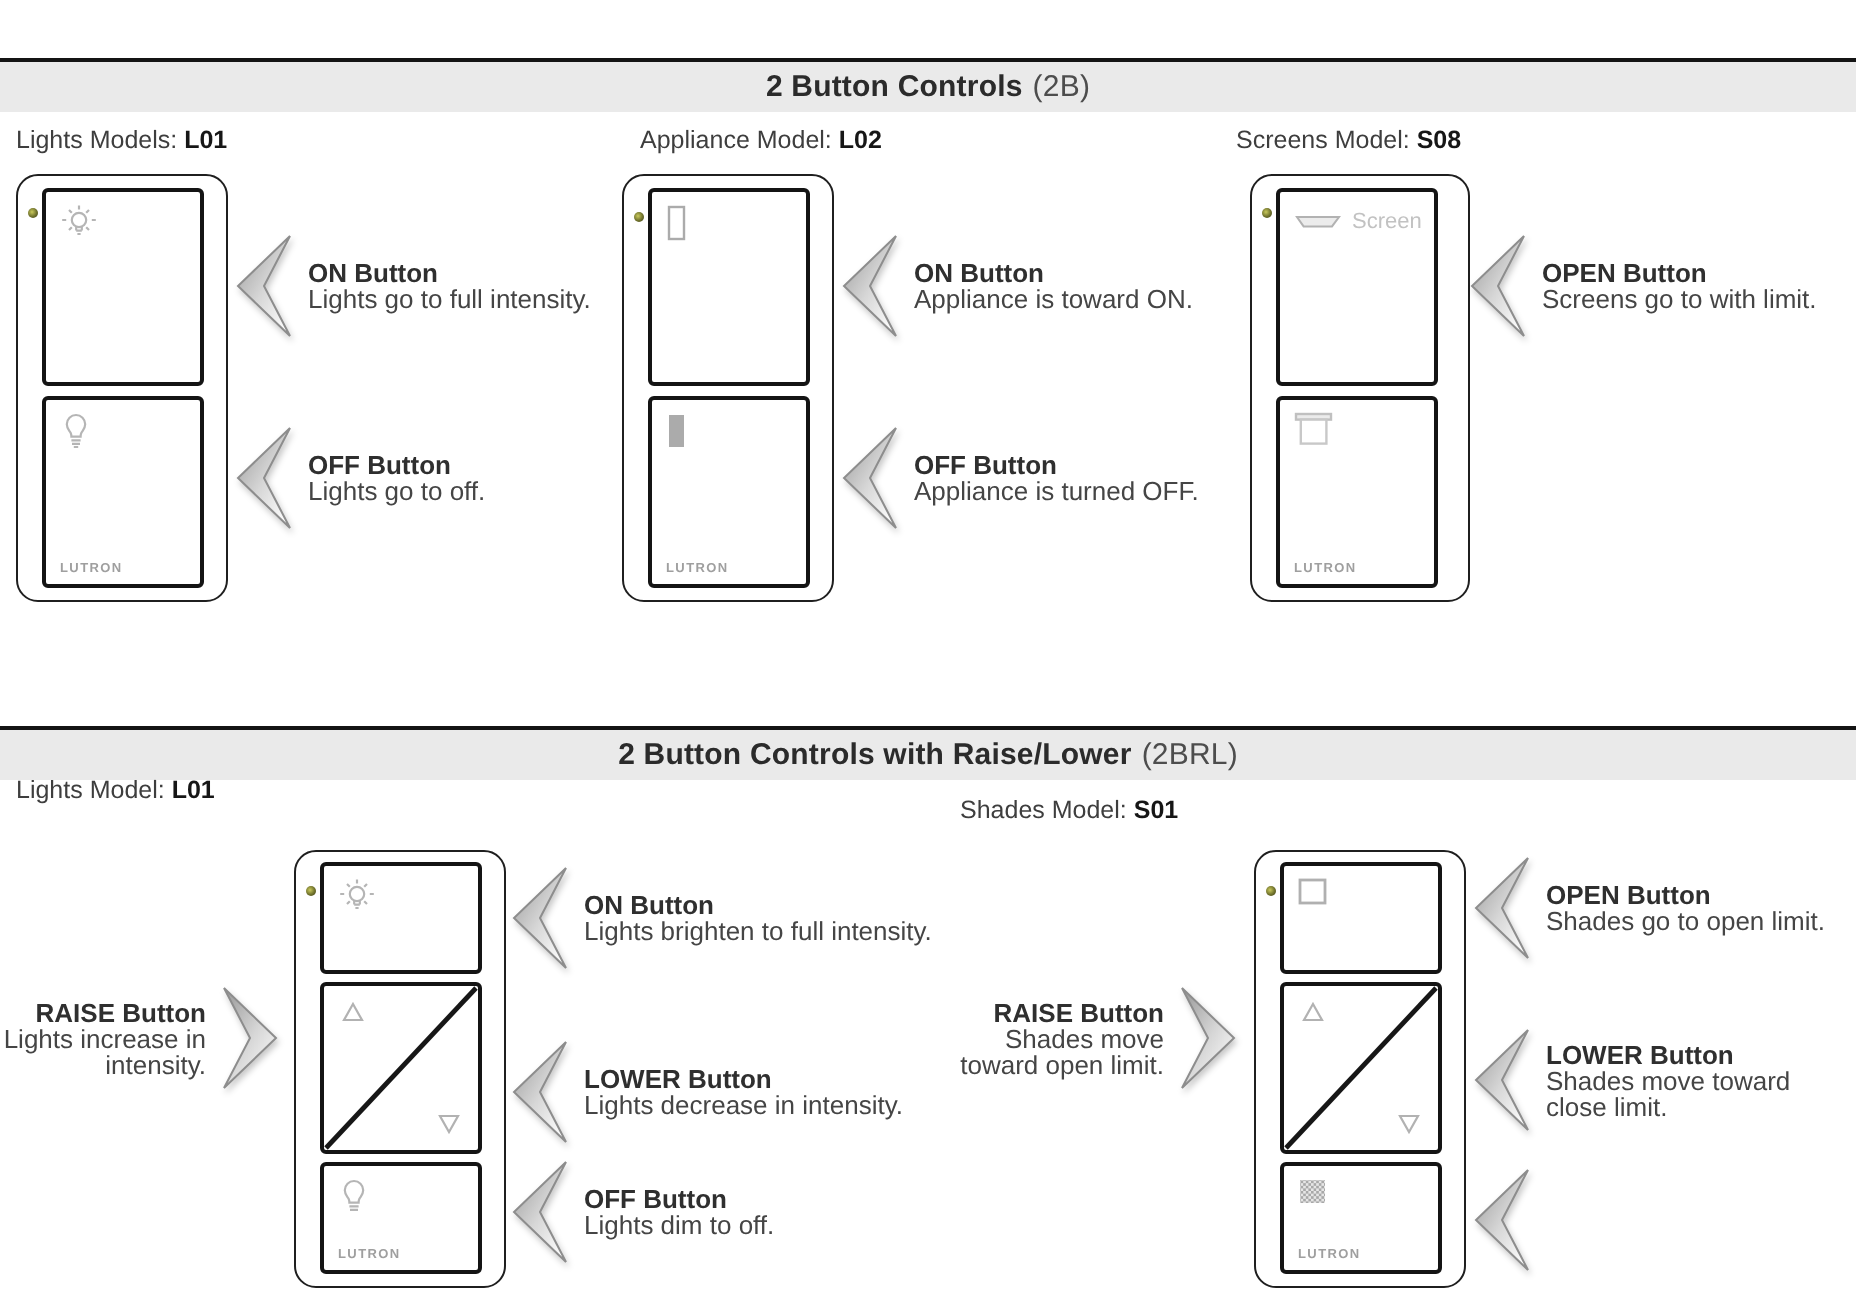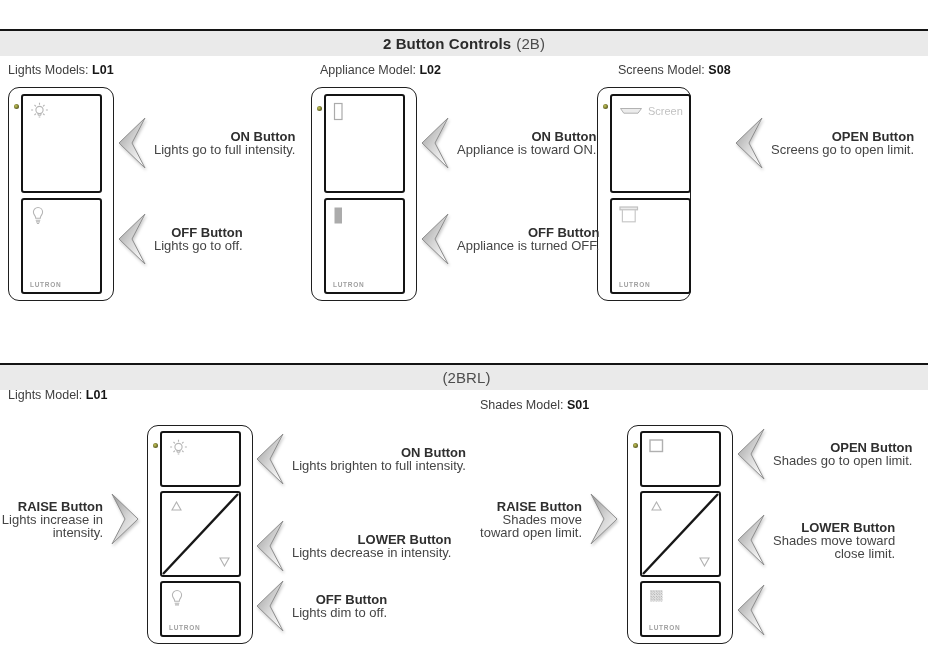--- a/index.html
+++ b/index.html
@@ -36,21 +36,21 @@
     letter-spacing:0.7px; color:#9f9f9f;
   }
   .screen-row { position:absolute; left:7px; top:9px; display:flex; align-items:center; gap:5px; }
   .screen-word { font-size:11px; color:#c2c2c2; }
   .diag { position:absolute; left:0; top:0; width:100%; height:100%; }
   .tri-up { position:absolute; left:9px; top:8px; }
   .tri-down { position:absolute; right:9px; bottom:8px; }
 
   .callout { position:absolute; height:52px; display:flex; align-items:center; gap:8px; }
   .callout-left { justify-content:flex-end; }
-  .co-text { font-size:13px; color:#454545; line-height:13px; white-space:nowrap;text-align:right; }
+  .co-text { font-size:13px; color:#454545; line-height:13px; white-space:nowrap; }
   .co-title { font-weight:bold; color:#2f2f2f; }
   .arrow { filter:drop-shadow(1.5px 2px 1.5px rgba(0,0,0,0.22)); flex:0 0 auto; }
   .arrow polygon { fill:url(#arrowGrad); stroke:#8d8d8d; stroke-width:1; }
   .dev-icon { stroke:#b5b5b5; fill:none; stroke-width:1.1; }
 </style>
 </head>
 <body>
 
 <div class="page">
 
@@ -114,21 +114,21 @@
       </svg>
     </div>
     <div class="btn" style="top:110px; height:96px">
       <svg class="icon" width="12" height="20" viewBox="0 0 12 20">
         <rect x="1.5" y="1.5" width="7.5" height="16" fill="#ababab"></rect>
       </svg>
       <div class="brand">LUTRON</div>
     </div>
   </div>
 
-  <div class="device" style="left:597px; top:66px; width:94px; height:214px">
+  <div class="device" style="left:625px; top:66px; width:110px; height:214px">
     <div class="led" style="top:16px"></div>
     <div class="btn" style="top:6px; height:99px">
       <div class="screen-row">
         <svg width="24" height="8" viewBox="0 0 24 8">
           <path d="M1.5,1.5 H22.5 L19,6.2 H4.8 Z" fill="#ececec" stroke="#b2b2b2" stroke-width="1"></path>
         </svg>
         <span class="screen-word">Screen</span>
       </div>
     </div>
     <div class="btn" style="top:110px; height:96px">
@@ -175,26 +175,27 @@
       <div class="co-title">OFF Button</div>
       <div>Appliance is turned OFF.</div>
     </div>
   </div>
   <div class="callout" style="left:735px; top:96px">
     <svg class="arrow" width="28" height="52" viewBox="0 0 28 52">
         <polygon points="27,1 1,26 27,51 14,26"></polygon>
       </svg>
     <div class="co-text">
       <div class="co-title">OPEN Button</div>
-      <div>Screens go to open limit.</div>
+      <div>Screens go to with limit.</div>
     </div>
   </div>
 
   <div class="topline" style="top:342px"></div>
   <div class="header-bar" style="top:344px">
+    <span class="header-bold">2 Button Controls with Raise/Lower</span>
     <span class="header-paren">(2BRL)</span>
   </div>
   <div class="model-label" style="left:8px; top:367px">
     <span>Lights Model:</span>
     <b>L01</b>
   </div>
   <div class="model-label" style="left:480px; top:377px">
     <span>Shades Model:</span>
     <b>S01</b>
   </div>

